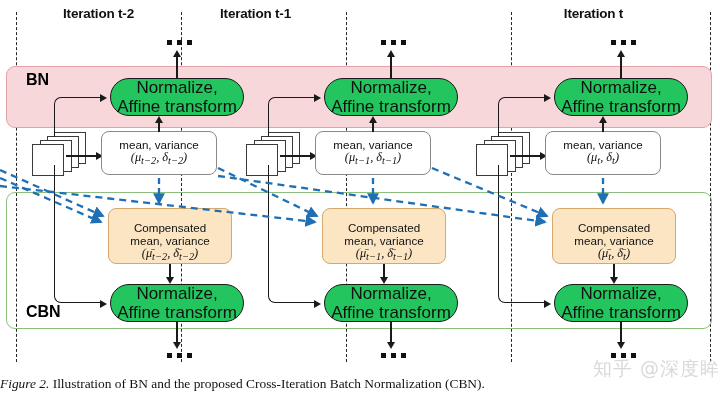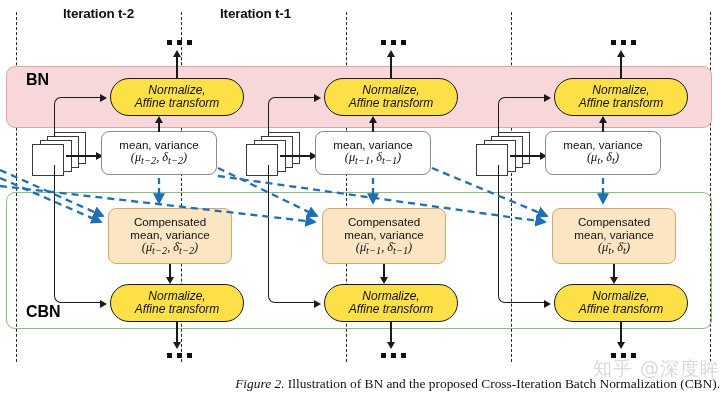--- a/index.html
+++ b/index.html
@@ -43,31 +43,31 @@
     letter-spacing:0px;
   }
 
   
   .node{
     position:absolute;box-sizing:border-box;
     display:flex;flex-direction:column;align-items:center;justify-content:center;
     text-align:center;line-height:1.12;color:#111;
   }
   .node-norm{
-    background:#fde047;border:1.9px solid #1a1a1a;border-radius:24px;
-    font-size:12px;
-    font-style:italic;
+    background:#22c55e;border:1.9px solid #1a1a1a;border-radius:24px;
+    font-size:17px;
   }
   .node-mv{
     background:#ffffff;border:1.3px solid #8a8a8a;border-radius:8px;
     font-size:11.6px;
   }
   .node-comp{
     background:#fce5c3;border:1.3px solid #d6a96a;border-radius:8px;
     font-size:11.6px;
+    justify-content:flex-end;
   }
   .node .ln{display:block;}
   .mathline{font-family:"Liberation Serif", serif;font-style:italic;font-size:12.4px;}
 
   
   .stack{position:absolute;width:56px;height:44px;}
   .stack i{
     position:absolute;display:block;width:32px;height:32px;
     background:#fff;border:1.3px solid #3a3a3a;box-sizing:border-box;
   }
@@ -87,21 +87,21 @@
   
   .dots{position:absolute;display:flex;gap:5px;}
   .dots s{display:block;width:5px;height:5px;background:#111;}
 
   
   #blue{position:absolute;left:0;top:0;width:720px;height:405px;overflow:visible;}
 
   
   .caption{
     position:absolute;left:0;top:376px;width:720px;
-    text-align:right;font-family:"Liberation Serif", serif;
+    text-align:left;font-family:"Liberation Serif", serif;
     font-size:13.4px;color:#111;
   }
   .caption .figno{font-style:italic;}
   .watermark{
     position:absolute;right:0;top:356px;
     font-size:19px;color:#d9d9d9;letter-spacing:1px;
     font-family:"DejaVu Sans", sans-serif;white-space:nowrap;
   }
 </style>
 </head>
@@ -110,20 +110,21 @@
 <div id="stage">
 
   <div class="col-sep" style="left:16px"></div>
   <div class="col-sep" style="left:181px"></div>
   <div class="col-sep" style="left:346px"></div>
   <div class="col-sep" style="left:511px"></div>
   <div class="col-sep" style="left:710px"></div>
 
   <div class="col-header" style="left:16px;width:165px">Iteration t-2</div>
   <div class="col-header" style="left:173px;width:165px">Iteration t-1</div>
+  <div class="col-header" style="left:511px;width:165px">Iteration t</div>
 
   <div class="bn-band" style="left:6px;top:66px;width:706px;height:62px"></div>
   <div class="band-label" style="left:26px;top:71px">BN</div>
 
   <div class="cbn-band" style="left:6px;top:192px;width:706px;height:137px"></div>
   <div class="band-label" style="left:26px;top:303px">CBN</div>
 
   <div class="dots" style="left:167px;top:40px">
       <s></s>
       <s></s>

